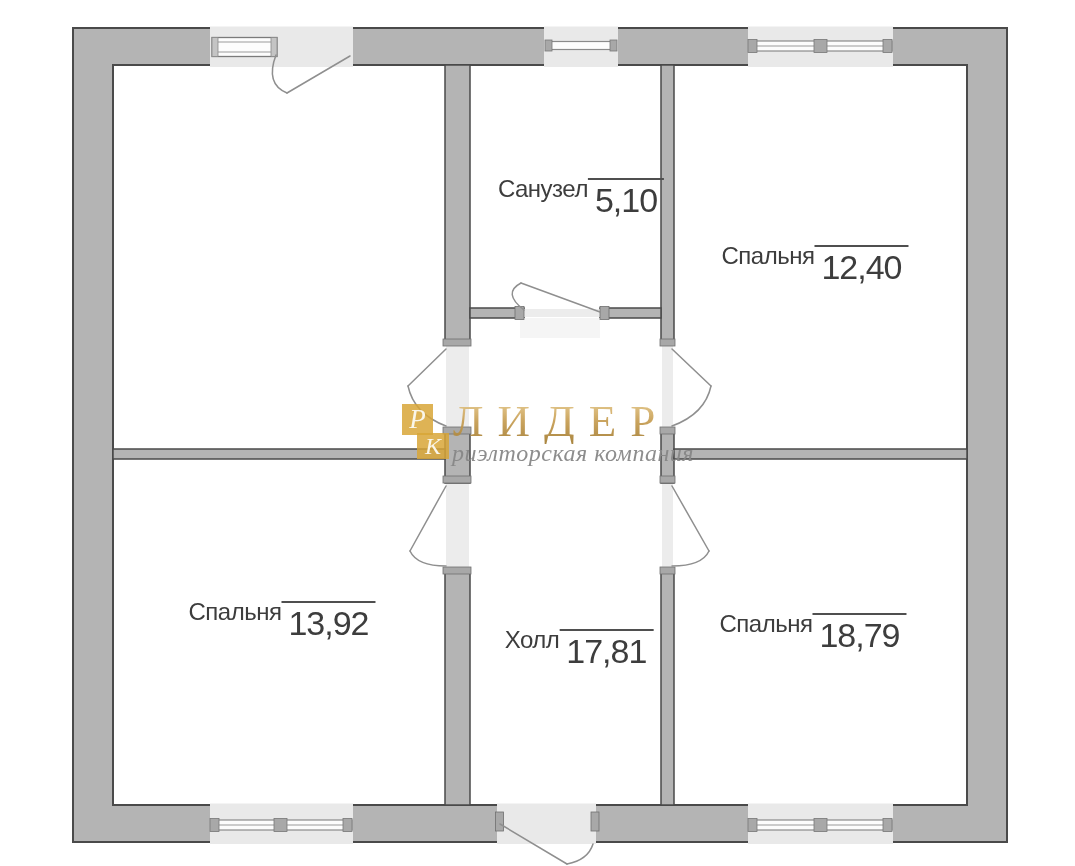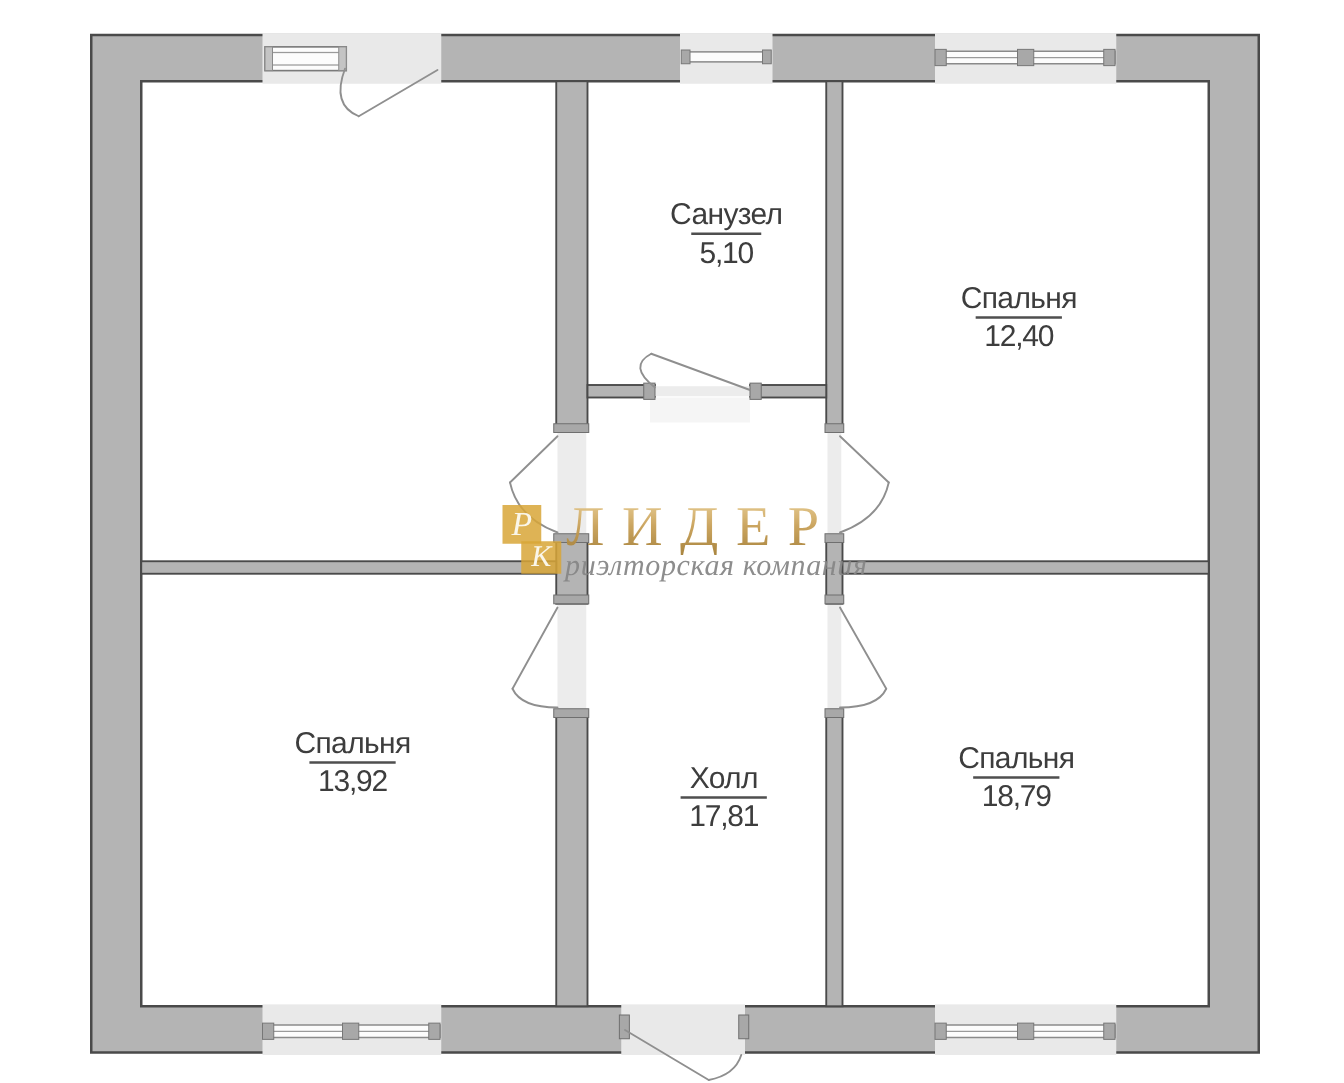--- a/index.html
+++ b/index.html
@@ -9,34 +9,34 @@
     background:#ffffff;
     overflow:hidden;
     font-family:"Liberation Sans", sans-serif;
   }
   .plan-svg{position:absolute;left:0;top:0;}
 
   
   .room-label{
     position:absolute;
     transform:translateX(-50%);
-    display:flex;flex-direction:column;align-items:center;
+    display:flex;flex-direction:row;align-items:center;
     color:#3d3d3d;
     text-align:center;
     white-space:nowrap;
   }
   .room-name{
     font-size:24px;line-height:1.1;
     letter-spacing:-0.5px;
   }
   .room-area{
-    font-size:24px;line-height:1.15;
+    font-size:34px;line-height:1.15;
     border-top:2px solid #4f4f4f;
     padding:1px 7px 0 7px;
-    margin-top:1px;
+    margin-top:19px;
     letter-spacing:-1px;
   }
 
   
   .wm-square{
     position:absolute;
     background:rgba(216,166,55,0.85);
     display:flex;align-items:center;justify-content:center;
     font-family:"Liberation Serif", serif;
     font-style:italic;

